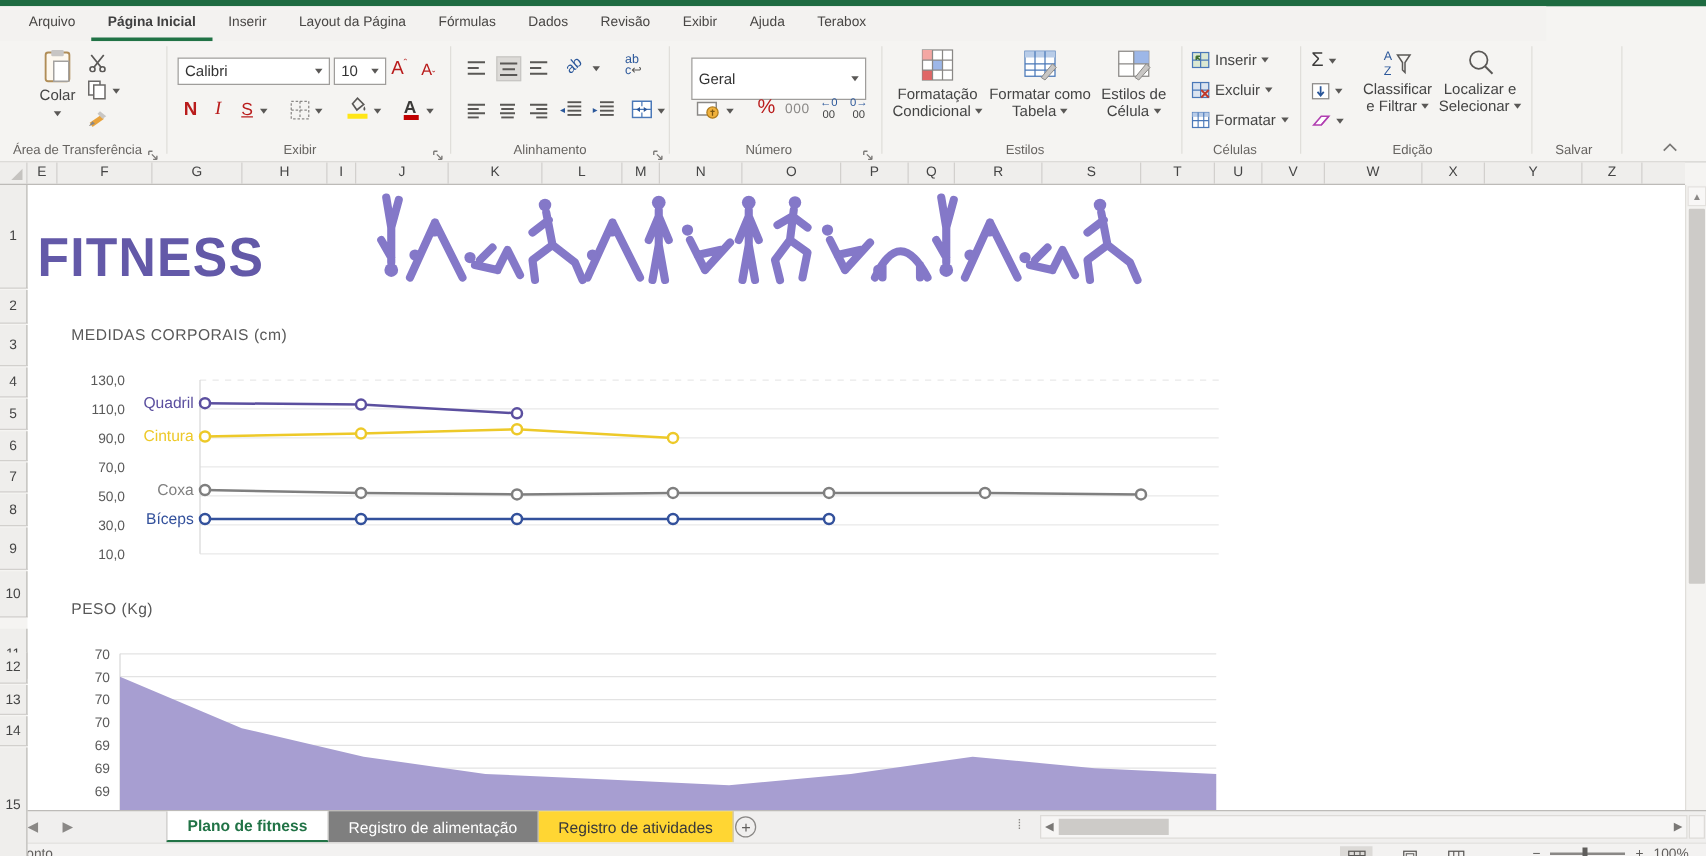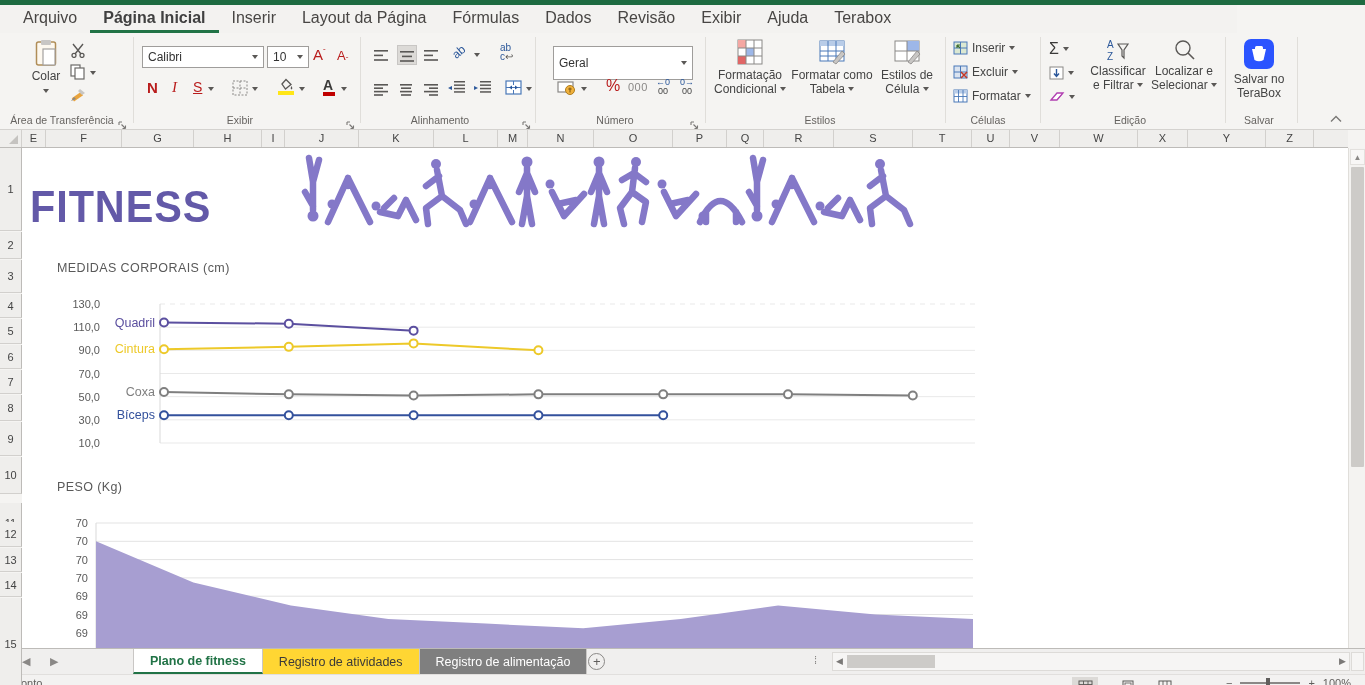--- a/index.html
+++ b/index.html
@@ -6,21 +6,21 @@
   html,body { width:1365px; height:685px; overflow:hidden; }
   body { font-family:"Liberation Sans", sans-serif; background:#fff; position:relative; }
   .abs { position:absolute; }
   #app { position:absolute; left:0; top:0; width:1365px; height:685px; overflow:hidden; background:#f5f4f2; }
 
   
   #topstrip { left:0; top:0; width:1365px; height:5px; background:#1e6b41; }
 
   
   #menubar { left:0; top:5px; width:1237px; height:28px; background:#f3f2f0; display:flex; align-items:center; padding-left:10px; }
-  .mtab { padding:0 13px; font-size:16px; color:#484644; height:28px; line-height:26px; cursor:default; white-space:nowrap; }
+  .mtab { padding:0 13px; font-size:11px; color:#484644; height:28px; line-height:26px; cursor:default; white-space:nowrap; }
   .mtab.active { font-weight:700; color:#404040; border-bottom:3px solid #217346; }
   #sharecorner { left:1237px; top:0; width:128px; height:33px; background:#217346; }
   #sharebtn { position:absolute; left:7px; top:6px; width:114px; height:22px; background:#fff; border-radius:2px; border:none;
               color:#217346; font-size:12.5px; font-weight:600; display:flex; align-items:center; justify-content:center; gap:5px; font-family:inherit; }
 
   
   #ribbon { left:0; top:33px; width:1365px; height:97px; background:#f5f4f2; border-bottom:1px solid #d4d2cf; }
   .rsep { position:absolute; top:4px; width:1px; height:86px; background:#e0deda; }
   .glabel { position:absolute; top:81px; font-size:10.5px; color:#666360; text-align:center; white-space:nowrap; }
   .launcher { position:absolute; top:83px; width:10px; height:10px; }
@@ -307,29 +307,20 @@
     <div class="bigbtn" style="left:1150px; top:5px; width:68px;">
       <svg width="24" height="24" viewBox="0 0 24 24">
           <circle cx="11" cy="10" r="7" fill="none" stroke="#5a5856" stroke-width="1.4"></circle>
           <path d="M16 15 L22 21" stroke="#5a5856" stroke-width="1.6"></path>
         </svg>
       <div class="blabel">Localizar e</div>
       <div class="blabel"><span>Selecionar</span> <span class="tri"></span></div>
     </div>
     <div class="glabel" style="left:1075px; width:110px;">Edição</div>
 
-    <div class="bigbtn" style="left:1228px; top:5px; width:62px;">
-      <svg width="32" height="32" viewBox="0 0 32 32">
-        <rect x="1" y="1" width="30" height="30" rx="7" fill="#2b54ff"></rect>
-        <path d="M9 11 H23 L20.5 22 Q16 24.5 11.5 22 Z" fill="#fff"></path>
-        <rect x="12" y="8" width="8" height="4" rx="1.5" fill="#fff"></rect>
-      </svg>
-      <div class="blabel">Salvar no</div>
-      <div class="blabel">TeraBox</div>
-    </div>
     <div class="glabel" style="left:1228px; width:62px;">Salvar</div>
 
     <div class="abs" style="left:1330px; top:76px;">
       <svg width="12" height="8" viewBox="0 0 12 8">
           <path d="M1 6.5 L6 1.5 L11 6.5" fill="none" stroke="#7a7876" stroke-width="1.4"></path>
         </svg>
     </div>
   <div class="abs" style="left: 372px; top: 12px; width: 20px; height: 20px; background: transparent; border: none; padding: 3px 2px;"><svg width="14" height="13" viewBox="0 0 14 13">
           <rect x="0" y="1" width="14" height="1.6" fill="#5a5856"></rect>
           <rect x="0" y="5.6" width="9" height="1.6" fill="#5a5856"></rect>
@@ -551,22 +542,22 @@
   <div id="vscroll" class="abs">
     <div id="vs-up">▲</div>
     <div id="vs-thumb"></div>
   </div>
 
   <div id="tabbar" class="abs">
     <div class="navarr" style="left:22px;">◀</div>
     <div class="navarr" style="left:50px;">▶</div>
     <div id="sheettabs">
         <div class="stab active" style="background: rgb(255, 255, 255); color: rgb(33, 115, 70); border-bottom-color: rgb(33, 115, 70);">Plano de fitness</div>
+        <div class="stab" style="background: rgb(127, 127, 127); color: rgb(255, 255, 255);">Registro de alimentação</div>
         <div class="stab" style="background: rgb(255, 214, 51); color: rgb(59, 58, 57);">Registro de atividades</div>
-        <div class="stab" style="background: rgb(127, 127, 127); color: rgb(255, 255, 255);">Registro de alimentação</div>
       </div>
     <div id="addsheet" style="left: 588.344px;">+</div>
     <div id="tabdots">⁞</div>
     <div id="hscroll">
       <div class="hs-arr" style="left:3px;">◀</div>
       <div id="hs-thumb"></div>
       <div class="hs-arr" style="right:3px;">▶</div>
     </div>
     <div id="tabcorner"></div>
   </div>

